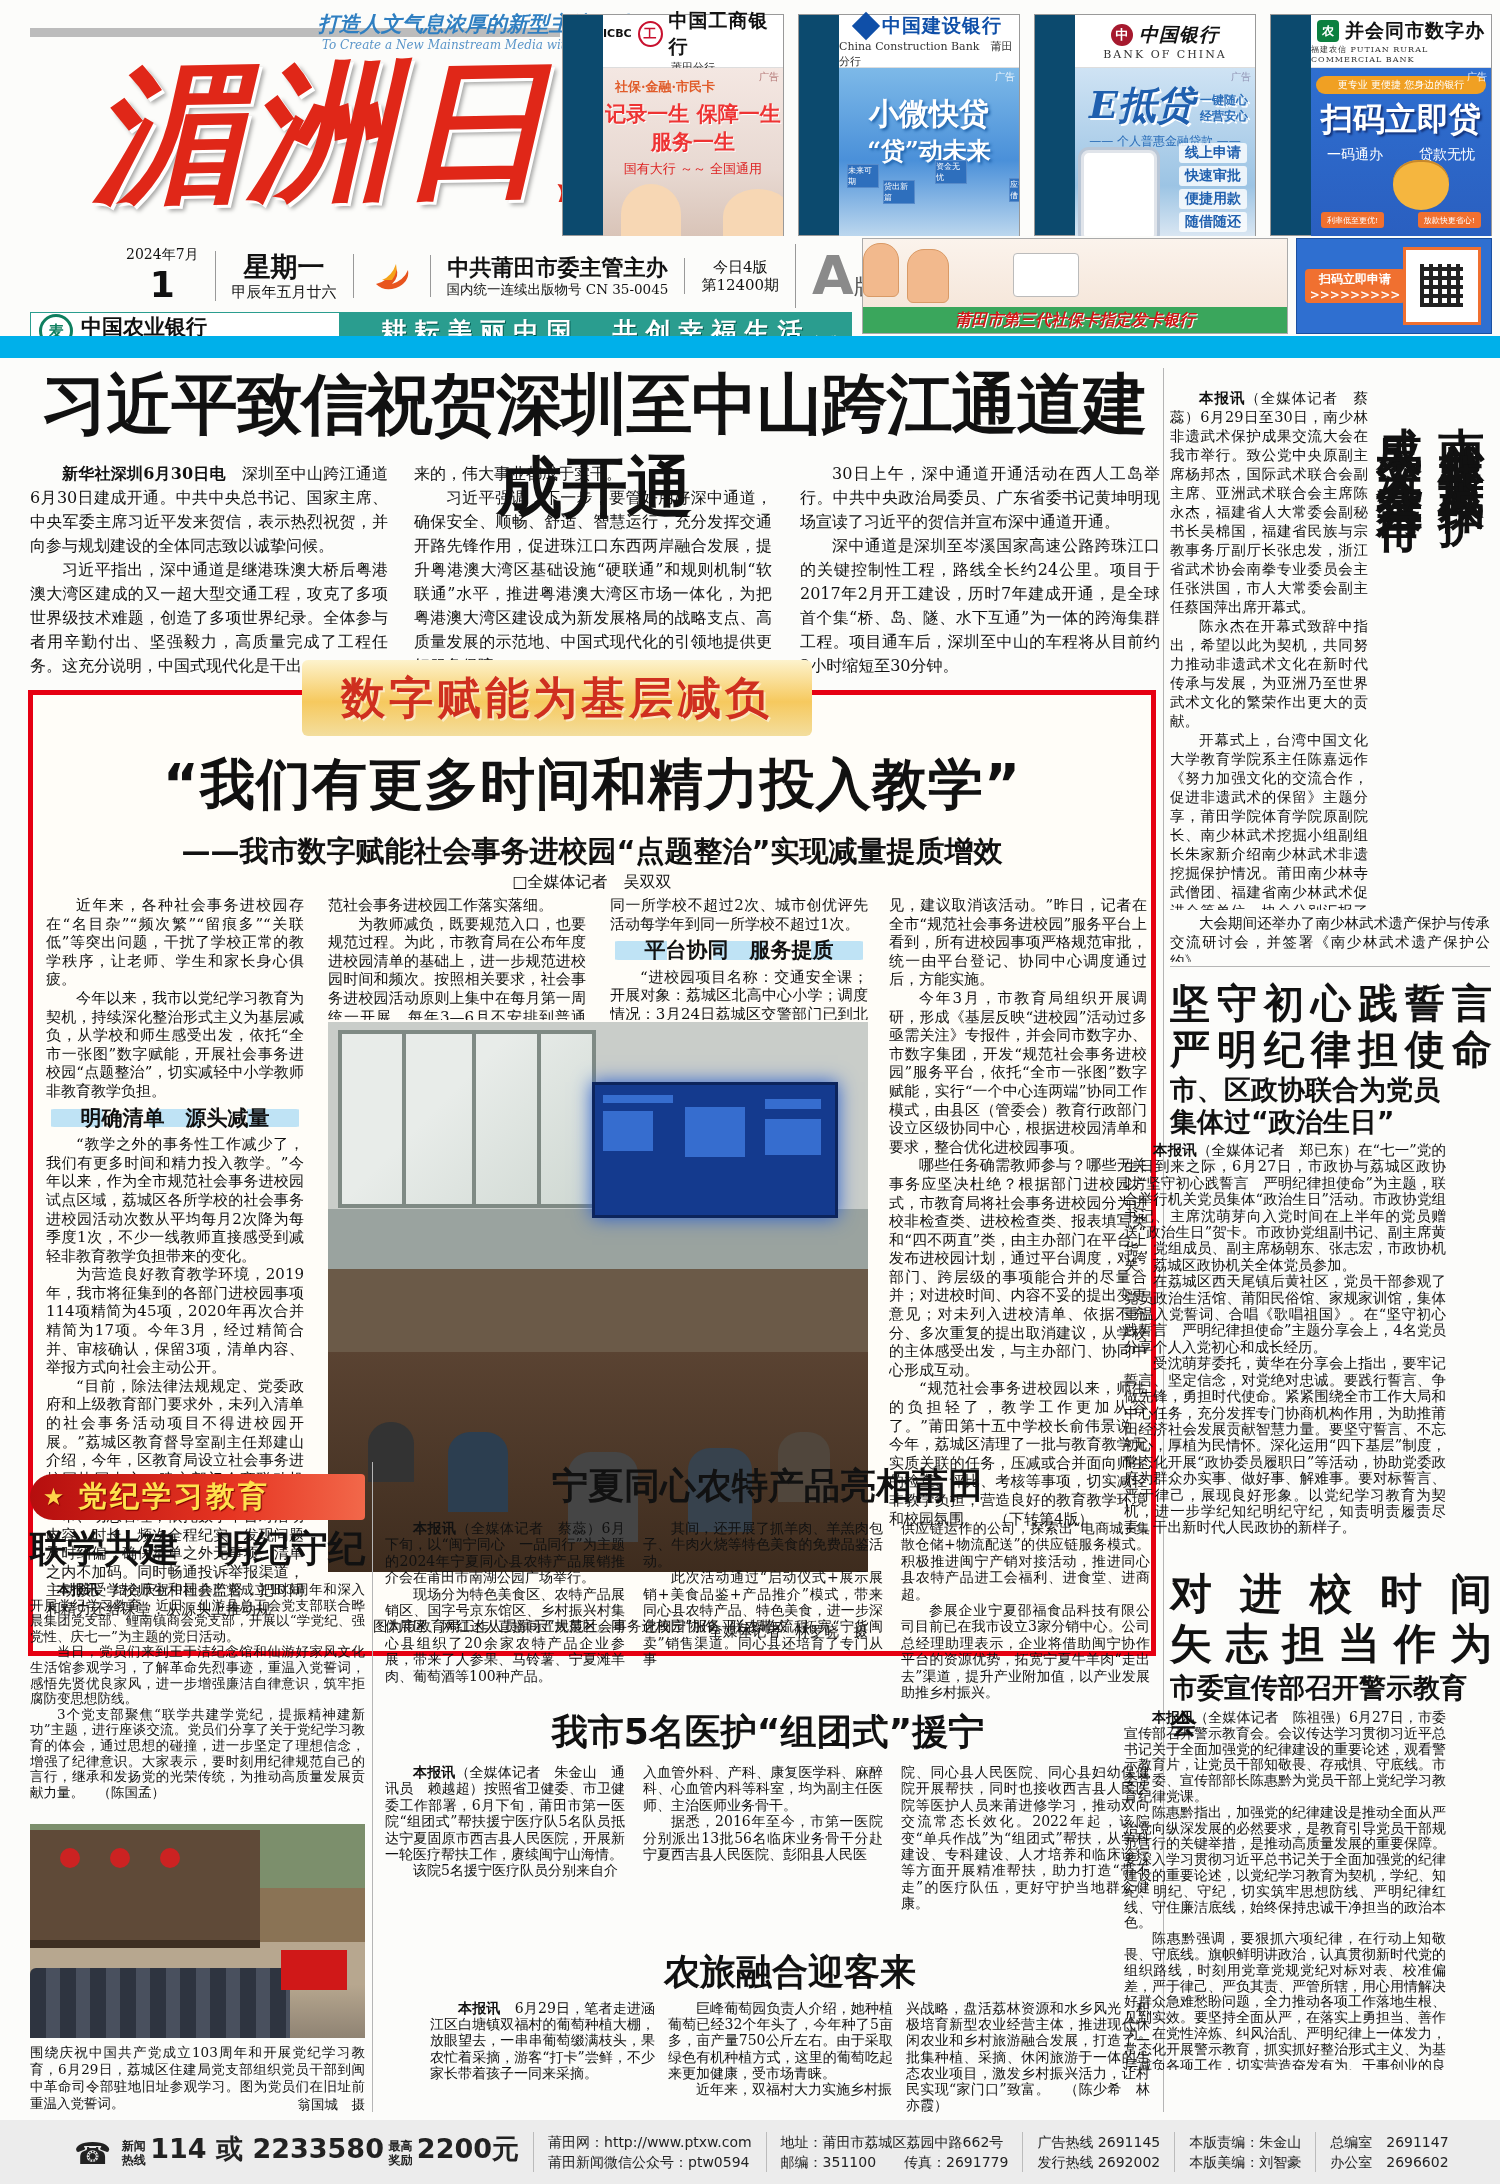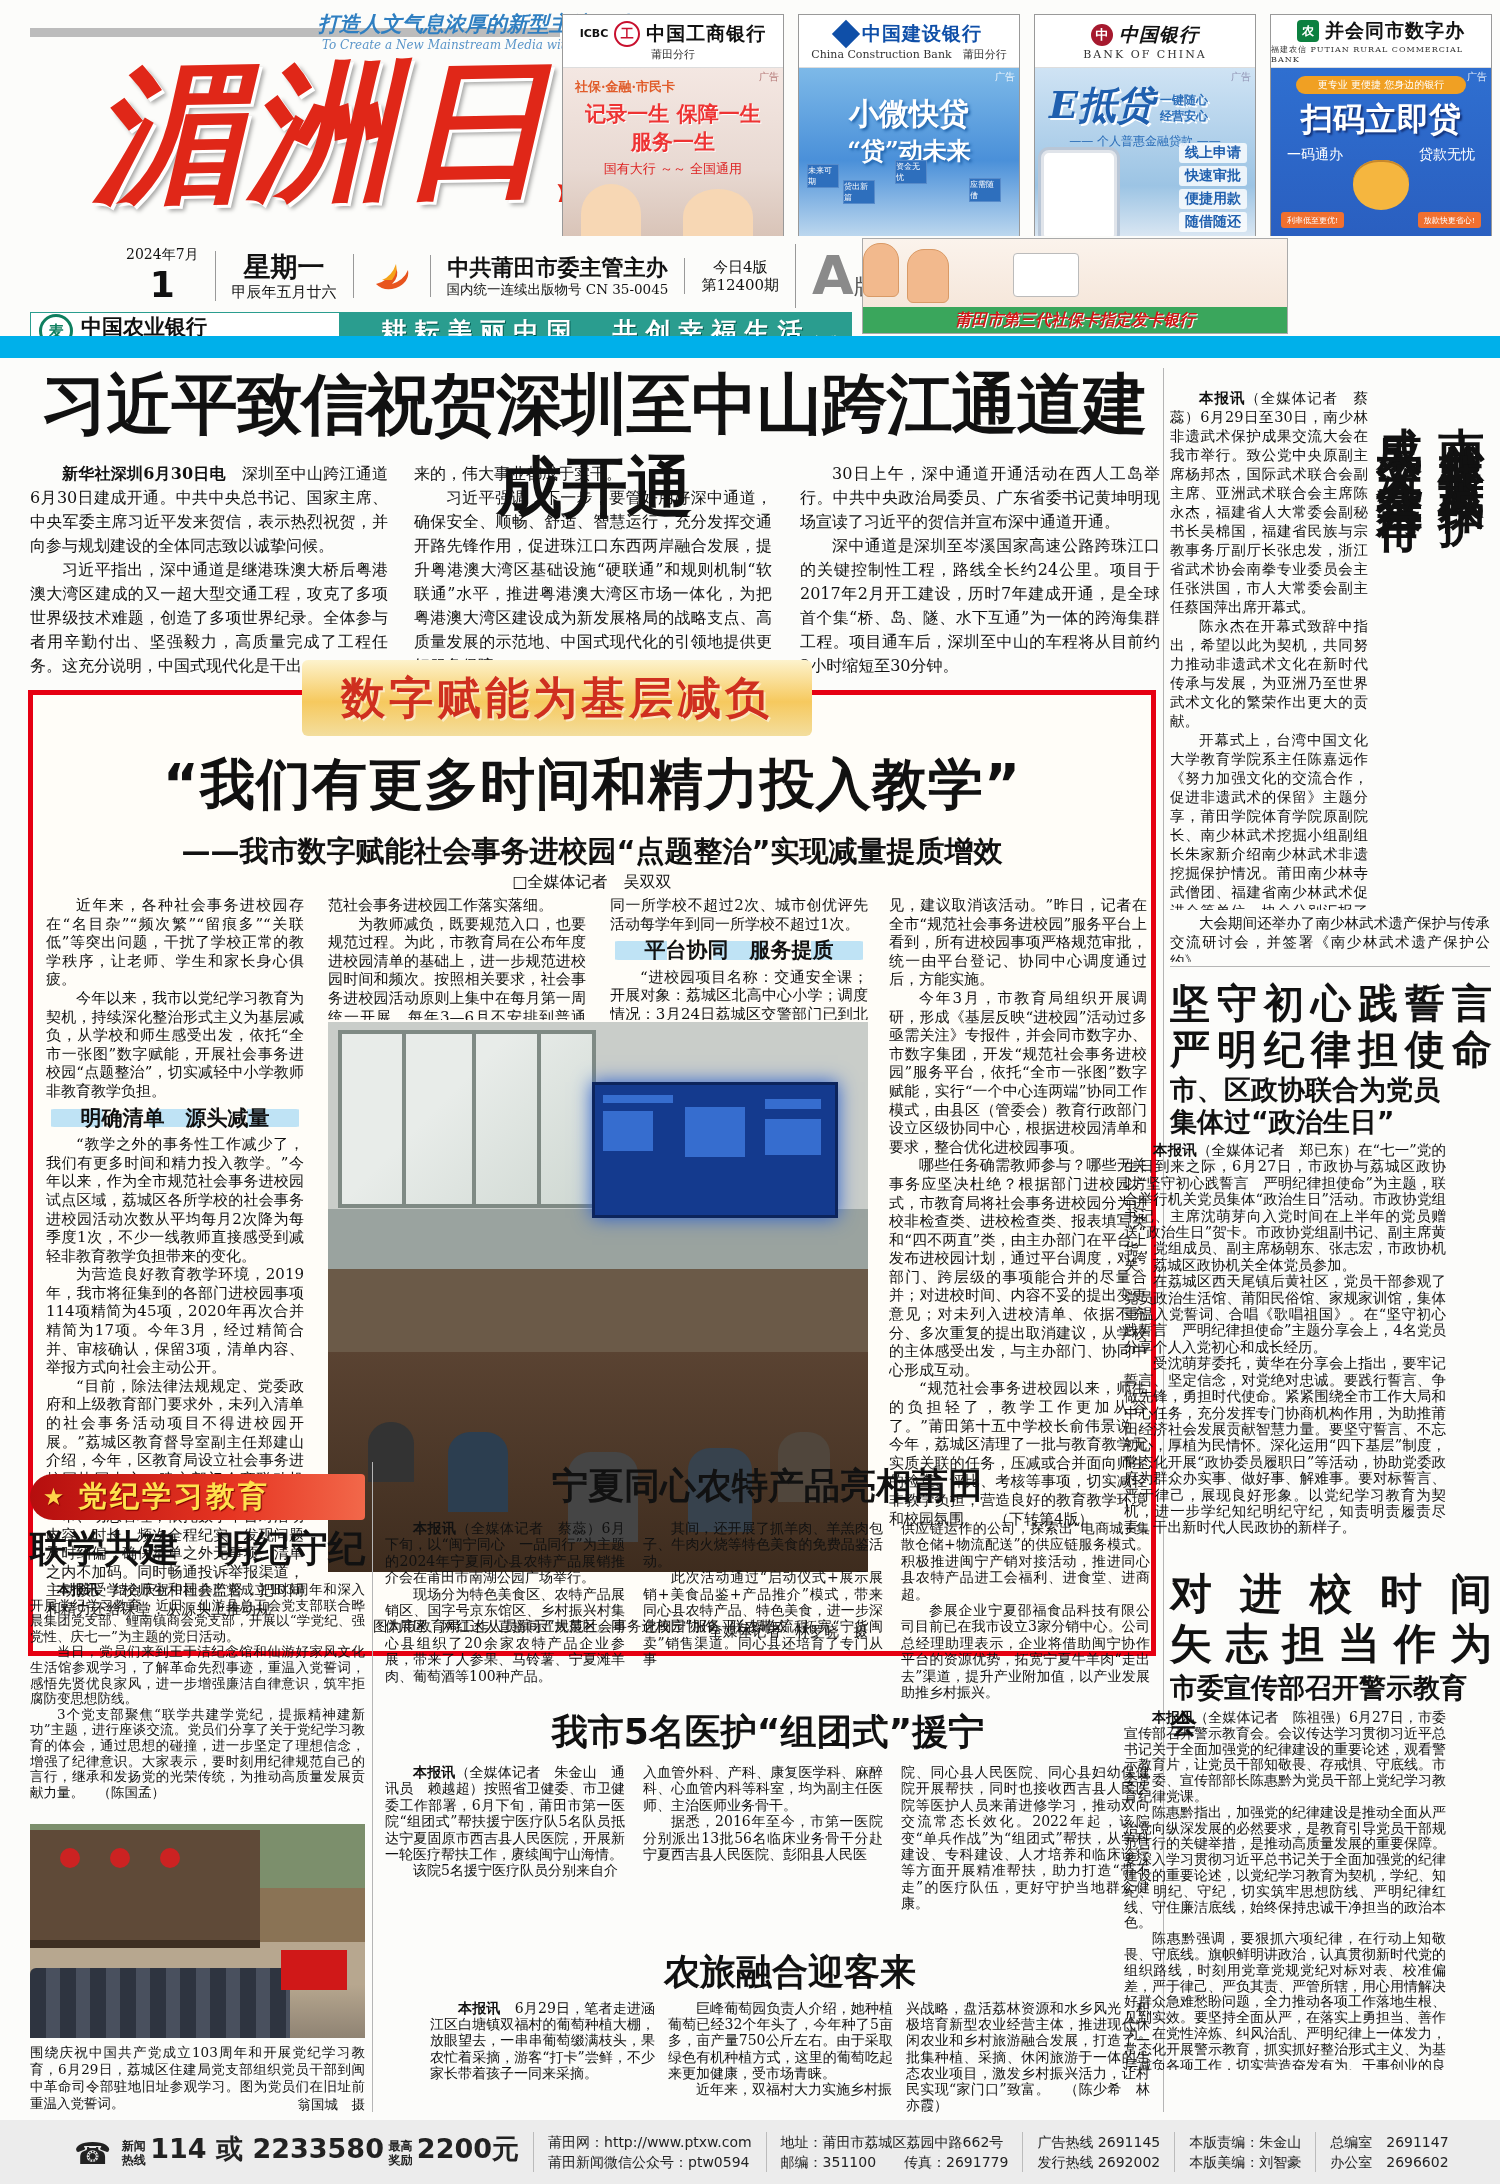--- a/index.html
+++ b/index.html
@@ -34,21 +34,21 @@
           display:flex;align-items:center;gap:8px;padding-left:8px;box-sizing:border-box;}
   .abclogo{width:28px;height:28px;border-radius:50%;border:3px solid #0f7f5f;color:#0f7f5f;
            display:flex;align-items:center;justify-content:center;font-size:15px;font-weight:bold;}
   .abcname{font-size:21px;font-weight:bold;line-height:1;}
   .abcen{font-size:8px;color:#555;letter-spacing:0;}
   .abcbanner{left:340px;top:312px;width:512px;height:38px;background:#2a9d8f;color:#fff;
              display:flex;align-items:center;justify-content:center;font-size:25px;letter-spacing:8px;
              text-shadow:1px 1px 0 #00564d;}
   .adlabel{position:absolute;font-size:10px;color:#fff;opacity:.85;}
   
-  .bankad{position:absolute;top:14px;width:222px;height:222px;border:1px solid #999;background:#0c4a6e;box-sizing:border-box;}
+  .bankad{position:absolute;top:14px;width:222px;height:222px;border:1px solid #999;background:#0c4a6e;box-sizing:border-box;padding-left:40px;}
   .bankad .hd{height:52px;display:flex;flex-direction:column;align-items:center;justify-content:center;background:#fff;border-bottom:1px solid #ddd;}
   .bn{display:flex;align-items:center;gap:6px;font-family:"DejaVu Sans","Liberation Sans",sans-serif;font-weight:bold;}
   .bn .nm{font-size:19px;letter-spacing:1px;}
   .bn .en{font-size:11px;font-weight:bold;}
   .bsub{font-size:11px;color:#333;}
   .logo-icbc{width:22px;height:22px;border-radius:50%;border:2px solid #c8102e;color:#c8102e;display:flex;align-items:center;justify-content:center;font-size:13px;font-weight:bold;}
   .logo-ccb{width:20px;height:20px;background:#0f4fa8;transform:rotate(45deg);display:inline-block;}
   .logo-boc{width:22px;height:22px;border-radius:50%;background:#a6192e;color:#fff;display:flex;align-items:center;justify-content:center;font-size:13px;}
   .logo-prcb{width:22px;height:22px;background:#0c8040;border-radius:4px;color:#fff;display:flex;align-items:center;justify-content:center;font-size:12px;}
   .bankad .bd{position:relative;height:168px;overflow:hidden;}
@@ -277,20 +277,27 @@
       <span class="adlabel" style="right:4px;top:2px">广告</span>
     </div>
   </div>
 
   <div class="abs sscard">
     <span class="finger" style="left:0;top:4px"></span>
     <span class="finger" style="left:44px;top:10px;width:40px"></span>
     <i class="card"></i>
     <div class="sscap">莆田市第三代社保卡指定发卡银行</div>
   </div>
+  <div class="abs qrad">
+    <div class="qrbtn">
+      <span>扫码立即申请</span>
+      <span>&gt;&gt;&gt;&gt;&gt;&gt;&gt;&gt;&gt;</span>
+    </div>
+    <i class="qr"></i>
+  </div>
 
   <div class="abs bluebar"></div>
 
   <div class="abs leadhead hei">习近平致信祝贺深圳至中山跨江通道建成开通</div>
   <div class="col leadcol" style="left:30px">
     <p class="p"><b>新华社深圳6月30日电</b><span>　深圳至中山跨江通道6月30日建成开通。中共中央总书记、国家主席、中央军委主席习近平发来贺信，表示热烈祝贺，并向参与规划建设的全体同志致以诚挚问候。</span></p>
     <p class="p">习近平指出，深中通道是继港珠澳大桥后粤港澳大湾区建成的又一超大型交通工程，攻克了多项世界级技术难题，创造了多项世界纪录。全体参与者用辛勤付出、坚强毅力，高质量完成了工程任务。这充分说明，中国式现代化是干出</p>
   </div>
   <div class="col leadcol" style="left:414px">
     <p class="p p0">来的，伟大事业都成于实干。</p>

